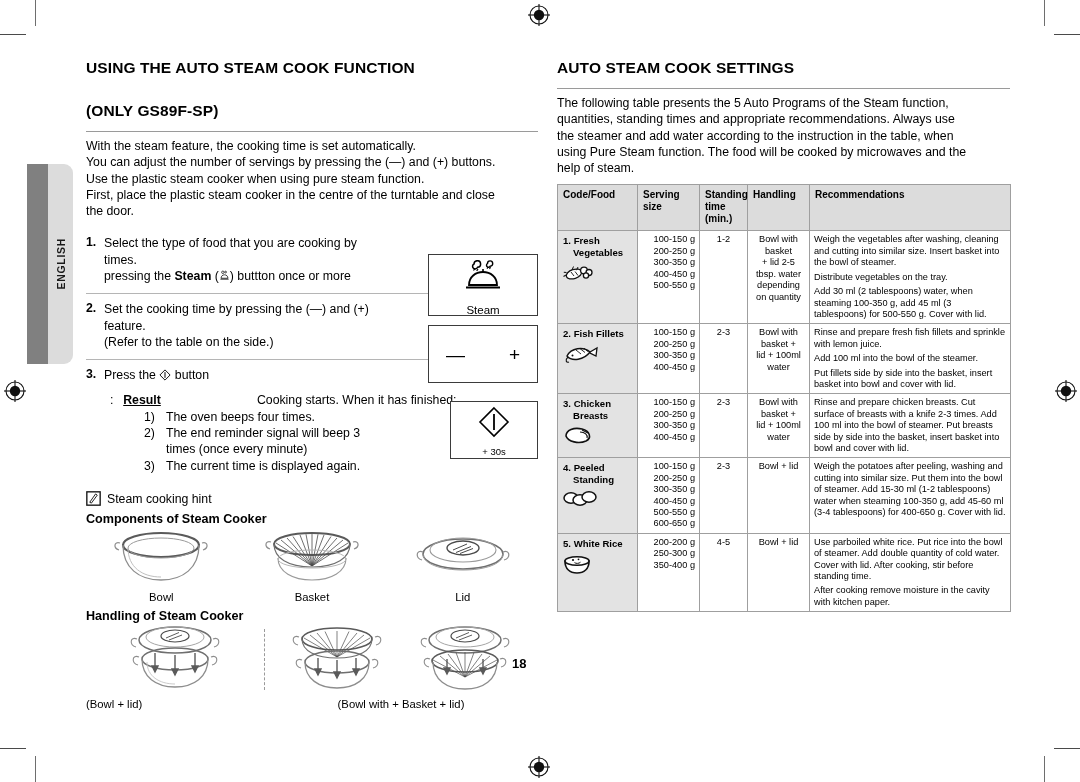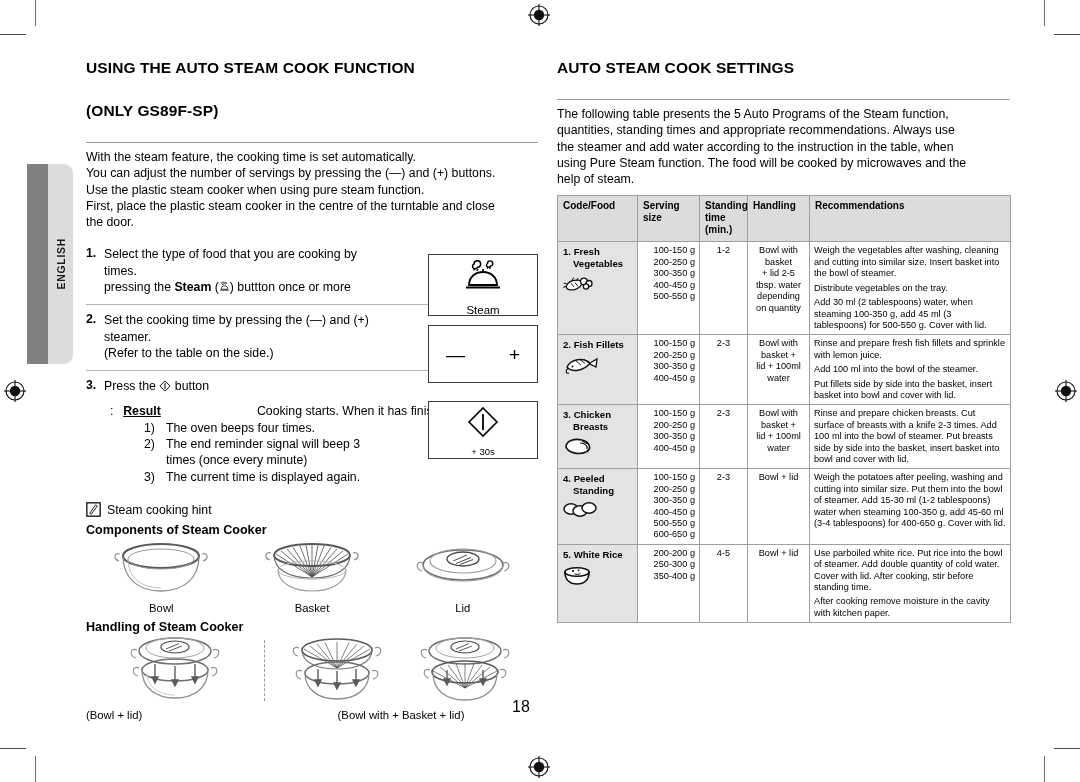--- a/index.html
+++ b/index.html
@@ -62,21 +62,21 @@
   .col { position: absolute; top: 58px; }
   #col-left  { left: 86px;  width: 452px; }
   #col-right { left: 557px; width: 453px; }
 
   h1.sec {
     font-size: 15.5px;
     font-weight: bold;
     line-height: 19px;
     letter-spacing: 0.1px;
     margin: 0 0 4px 0;
-    padding: 0 0 22px 0;
+    padding: 0 0 11px 0;
     border-bottom: 1.6px solid #9a9a9a;
   }
   h1.sec .l2 { display: block; margin-top: 24px; }
 
   p.body {
     font-size: 12.3px;
     line-height: 16.3px;
     margin: 6px 0 0 0;
   }
 
@@ -116,21 +116,21 @@
   
   .keybox {
     position: absolute;
     right: 0;
     border: 1.1px solid #3b3b3b;
     background: #fff;
     box-sizing: border-box;
   }
   #keybox-steam { top: 196px; width: 110px; height: 62px; }
   #keybox-pm    { top: 267px; width: 110px; height: 58px; }
-  #keybox-start { top: 343px; width: 110px; height: 58px; }
+  #keybox-start { top: 343px; width: 88px; height: 58px; }
 
   .kb-inner { position: relative; width: 100%; height: 100%; }
   .kb-caption {
     position: absolute;
     left: 0; right: 0; bottom: 4px;
     text-align: center;
     font-size: 11.5px;
   }
   .kb-caption.small { font-size: 9.5px; bottom: 5px; }
   .pm-minus {
@@ -202,23 +202,23 @@
   .rec-p:last-child { margin-bottom: 0; }
   .sv { display: block; }
   .codecell .cname { display: block; }
   .codecell .cname.ind { padding-left: 10px; }
   .food-ico { margin-top: 3px; }
 
   
   #pagenum {
     position: absolute;
     left: 512px;
-    top: 698px;
-    font-size: 16px;
-    font-weight: normal;
+    top: 656px;
+    font-size: 13px;
+    font-weight: bold;
   }
 
   svg { display: block; }
   .fig-svg { margin: 0 auto; }
 </style>
 </head>
 <body>
 
 <div id="page">
 
@@ -289,21 +289,21 @@
               <circle cx="5.6" cy="3.3" r="1.8" fill="none" stroke="#000" stroke-width="1"></circle>
               <circle cx="9.6" cy="3.0" r="1.3" fill="none" stroke="#000" stroke-width="1"></circle>
             </svg>) buttton once or more</span>
       </div>
     </div>
 
     <div class="step">
       <div class="num">2.</div>
       <div class="txt">
         <span class="line">Set the cooking time by pressing the (—) and (+)</span>
-        <span class="line">steamer.</span>
+        <span class="line">feature.</span>
         <span class="line">(Refer to the table on the side.)</span>
       </div>
     </div>
 
     <div class="step nolines">
       <div class="num">3.</div>
       <div class="txt">
         <span class="line">Press the
           <svg width="12" height="12" viewBox="0 0 16 16" style="display:inline-block;vertical-align:-2px;">
             <polygon points="8,1.2 14.8,8 8,14.8 1.2,8" fill="none" stroke="#000" stroke-width="1.2"></polygon>

